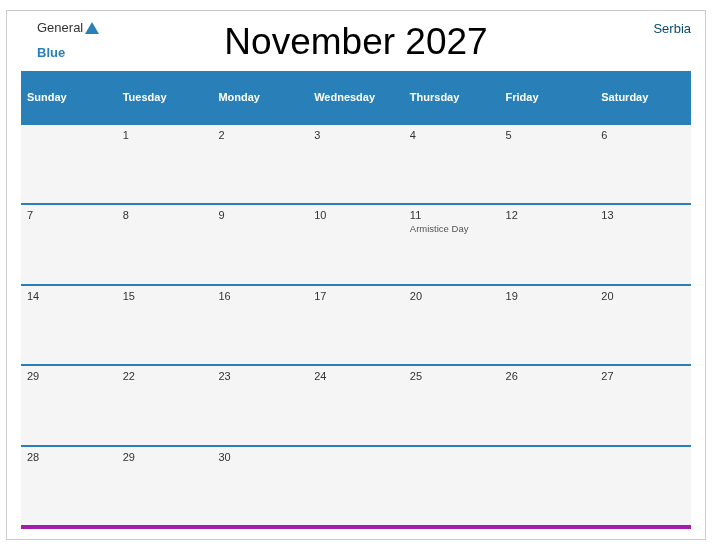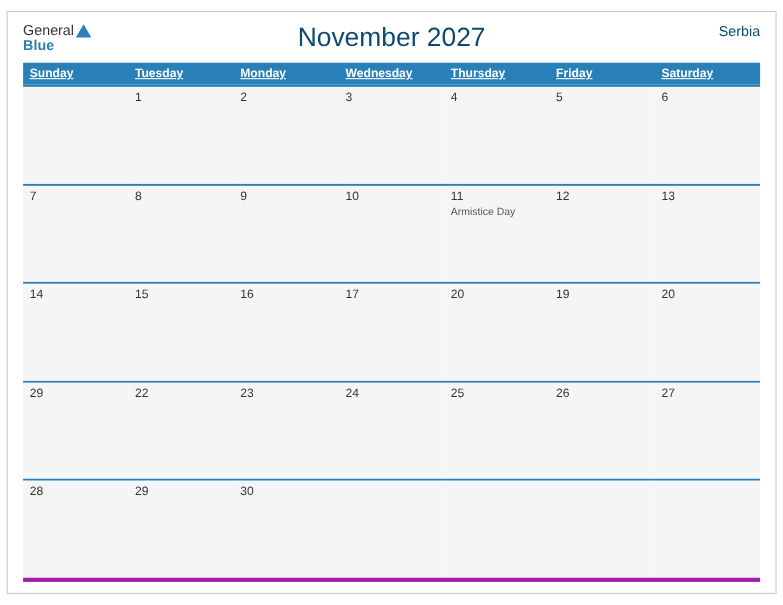--- a/index.html
+++ b/index.html
@@ -23,25 +23,26 @@
     }
     .header {
       display: flex;
       align-items: center;
       justify-content: center;
       position: relative;
       margin-bottom: 8px;
     }
     .logo {
       position: absolute;
-      left: 0;
+      left: 16px;
       top: 0;
       display: flex;
       flex-direction: column;
       line-height: 1;
+      gap: 12px;
     }
     .logo-general {
       font-size: 13px;
       color: #333;
       font-weight: normal;
     }
     .logo-blue {
       font-size: 13px;
       color: #2980b9;
       font-weight: bold;
@@ -54,44 +55,43 @@
       border-right: 7px solid transparent;
       border-bottom: 12px solid #2980b9;
       margin-left: 2px;
       vertical-align: middle;
     }
     .logo-line1 {
       display: flex;
       align-items: center;
     }
     .title {
-      font-size: 24px;
-      color: #0c4a6e;
+      font-size: 37px;
+      color: #000000;
       font-weight: normal;
       text-align: center;
     }
     .country {
       position: absolute;
       right: 0;
       top: 0;
       font-size: 13px;
       color: #0c4a6e;
     }
     .weekdays-row {
       display: grid;
       grid-template-columns: repeat(7, 1fr);
       background: #2980b9;
       color: #fff;
       font-size: 11px;
       font-weight: bold;
     }
     .weekday-cell {
-      padding: 4px 6px;
+      padding: 20px 6px;
       text-align: left;
-      text-decoration: underline;
     }
     .week-row {
       display: grid;
       grid-template-columns: repeat(7, 1fr);
       border-top: 2px solid #2980b9;
       flex: 1;
     }
     .week-rows-container {
       display: flex;
       flex-direction: column;

